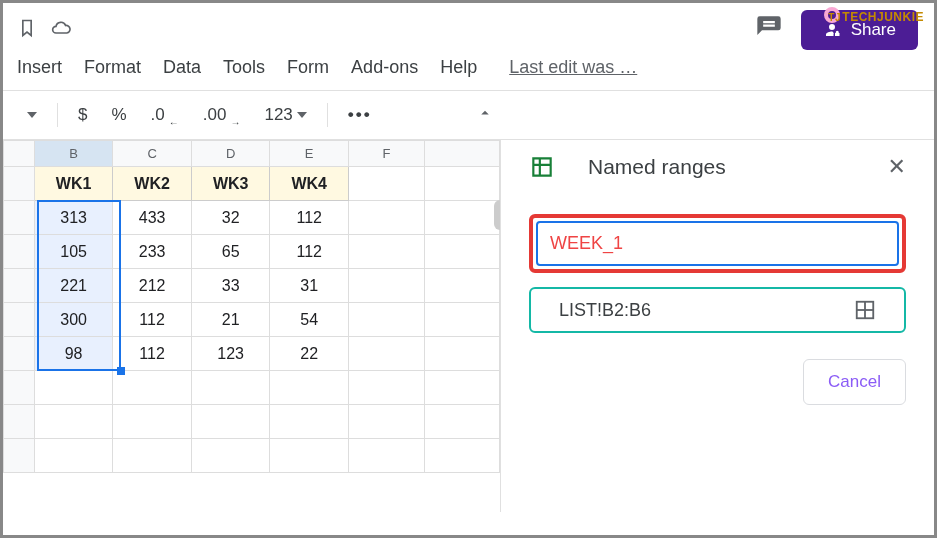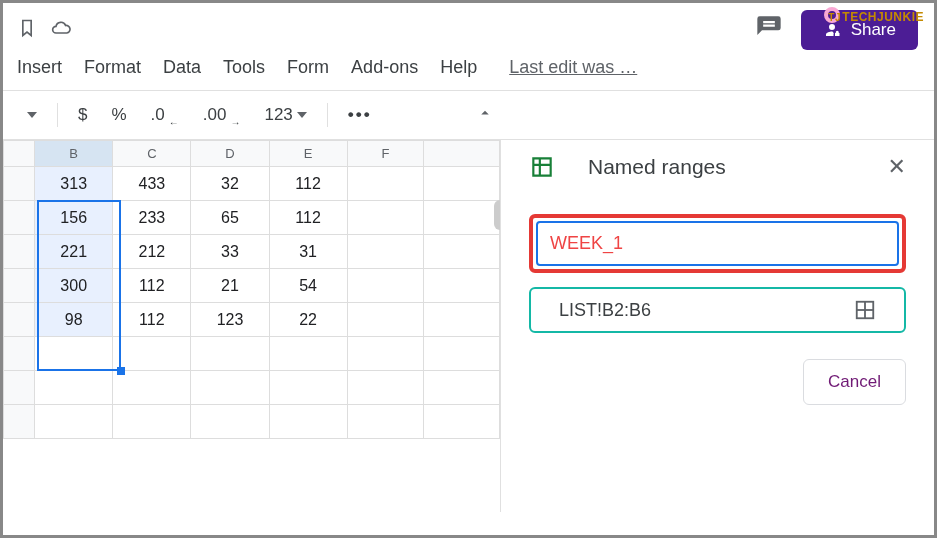--- a/index.html
+++ b/index.html
@@ -48,21 +48,21 @@
   .close-x { cursor:pointer; font-size:22px; color:#5f6368; }
 
   .name-input-wrap { border:4px solid #e53935; border-radius:6px; padding:3px; margin-bottom:14px; }
   .name-input { width:100%; border:2px solid #1a73e8; border-radius:4px; padding:10px 12px; font-size:18px; color:#ef4444; outline:none; }
 
   .range-input-wrap { display:flex; align-items:center; border:2px solid #14b8a6; border-radius:6px; padding:10px 28px; margin-bottom:26px; }
   .range-input { flex:1; border:none; font-size:18px; color:#3c4043; outline:none; }
   .grid-select-icon { width:22px; height:22px; color:#5f6368; cursor:pointer; }
 
   .panel-actions { display:flex; justify-content:flex-end; gap:14px; }
-  .btn-cancel { background:#fff; border:1px solid #dadce0; border-radius:6px; padding:12px 24px; font-size:17px; color:#701a75; cursor:pointer; }
+  .btn-cancel { background:#fff; border:1px solid #dadce0; border-radius:6px; padding:12px 24px; font-size:17px; color:#8b5cf6; cursor:pointer; }
   .btn-done { background:#188038; border:none; border-radius:6px; padding:12px 28px; font-size:17px; color:#fff; cursor:pointer; }
 </style>
 </head>
 <body>
 
 <div class="watermark"><span class="circle">TJ</span><span class="tj">TECHJUNKIE</span></div>
 
 <div class="topbar">
   <div class="doc-icons">
     <span><svg viewBox="0 0 24 24">
@@ -132,34 +132,43 @@
       <tbody>
           <tr id="colhdr-row">
             <th class="colhdr" style="width:34px"></th>
             <th class="colhdr sel">B</th>
             <th class="colhdr">C</th>
             <th class="colhdr">D</th>
             <th class="colhdr">E</th>
             <th class="colhdr">F</th>
             <th class="colhdr"></th>
           </tr>
+      <tr id="wkhdr-row">
+            <td style="width:34px;border:1px solid #ddd;background:#f8f9fa"></td>
+            <td class="wkhdr">WK1</td>
+            <td class="wkhdr">WK2</td>
+            <td class="wkhdr">WK3</td>
+            <td class="wkhdr">WK4</td>
+            <td></td>
+            <td></td>
+          </tr>
       </tbody>
         <tbody id="data-body">
           <tr>
             <td style="width:34px;border:1px solid #ddd;background:#f8f9fa"></td>
             <td class="sel">313</td>
             <td>433</td>
             <td>32</td>
             <td>112</td>
             <td></td>
             <td></td>
           </tr>
           <tr>
             <td style="width:34px;border:1px solid #ddd;background:#f8f9fa"></td>
-            <td class="sel">156</td>
+            <td class="sel">105</td>
             <td>233</td>
             <td>65</td>
             <td>112</td>
             <td></td>
             <td></td>
           </tr>
           <tr>
             <td style="width:34px;border:1px solid #ddd;background:#f8f9fa"></td>
             <td class="sel">221</td>
             <td>212</td>

